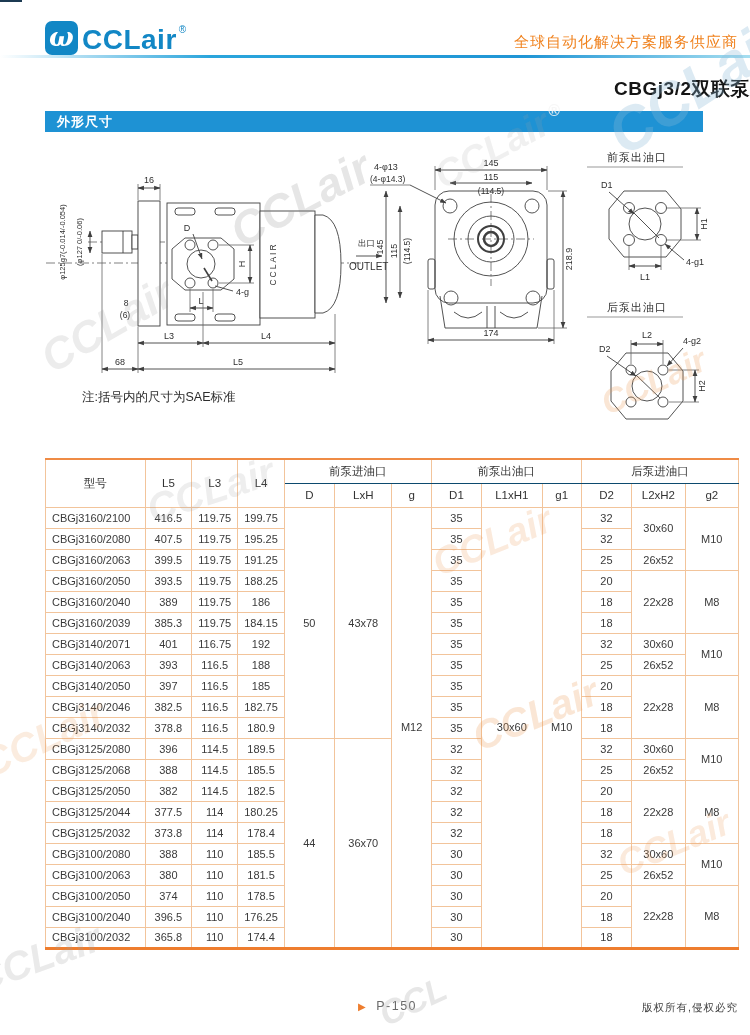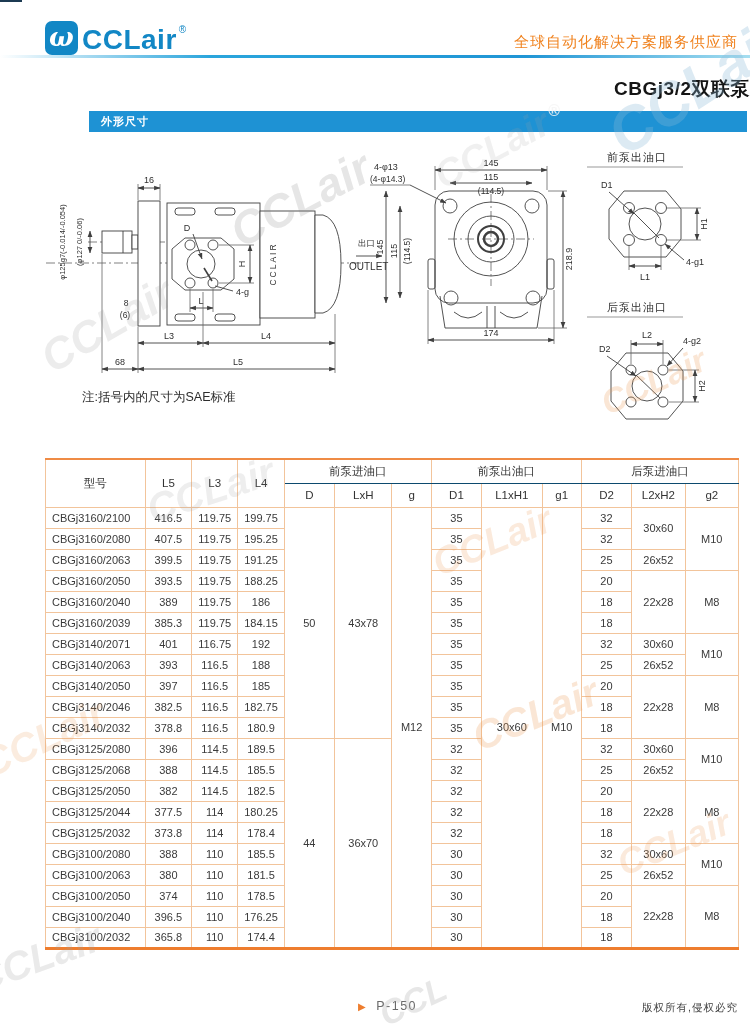--- a/index.html
+++ b/index.html
@@ -18,21 +18,21 @@
   .logo-text { color:#1287c5; font-size:28px; font-weight:bold; letter-spacing:.5px; margin-left:4px; line-height:30px; }
   .logo-reg { color:#1287c5; font-size:10px; position:relative; top:-20px; margin-left:2px; }
   .slogan { position:absolute; right:12px; top:33px; color:#f0821e; font-size:15px; font-weight:normal; letter-spacing:1px; }
   .divider { position:absolute; top:55px; left:0; width:750px; height:3px;
              background:linear-gradient(90deg,#ffffff 0%,#2aa5dc 28%,#1f95d5 70%,#a6def0 100%); }
 
   .page-title { position:absolute; top:76px; left:0; width:750px; text-align:right;
                 font-size:19px; font-weight:bold; color:#141414; letter-spacing:.5px; }
 
   .section-bar { position:absolute; top:111px; left:45px; width:658px; height:21px; background:#1e92d4;
-                 color:#fff; font-size:11px; font-weight:bold; line-height:21px; padding-left:12px; letter-spacing:1px;margin-left:44px; }
+                 color:#fff; font-size:13px; font-weight:bold; line-height:21px; padding-left:12px; letter-spacing:1px; }
 
   
   .drawings { position:absolute; top:136px; left:0; width:750px; height:250px; }
   .drawings svg { position:absolute; }
   svg .ln   { fill:none; stroke:#3f3f3f; stroke-width:.9; }
   svg .fillw{ fill:#fff; stroke:#3f3f3f; stroke-width:.9; }
   svg .cl   { fill:none; stroke:#4a4a4a; stroke-width:.7; stroke-dasharray:9 3 2 3; }
   svg .thin { fill:none; stroke:#666; stroke-width:.8; }
   svg text  { fill:#2e2e2e; font-size:9px; font-family:"Liberation Sans","DejaVu Sans",sans-serif; }
   svg text.sm { font-size:7.5px; }

